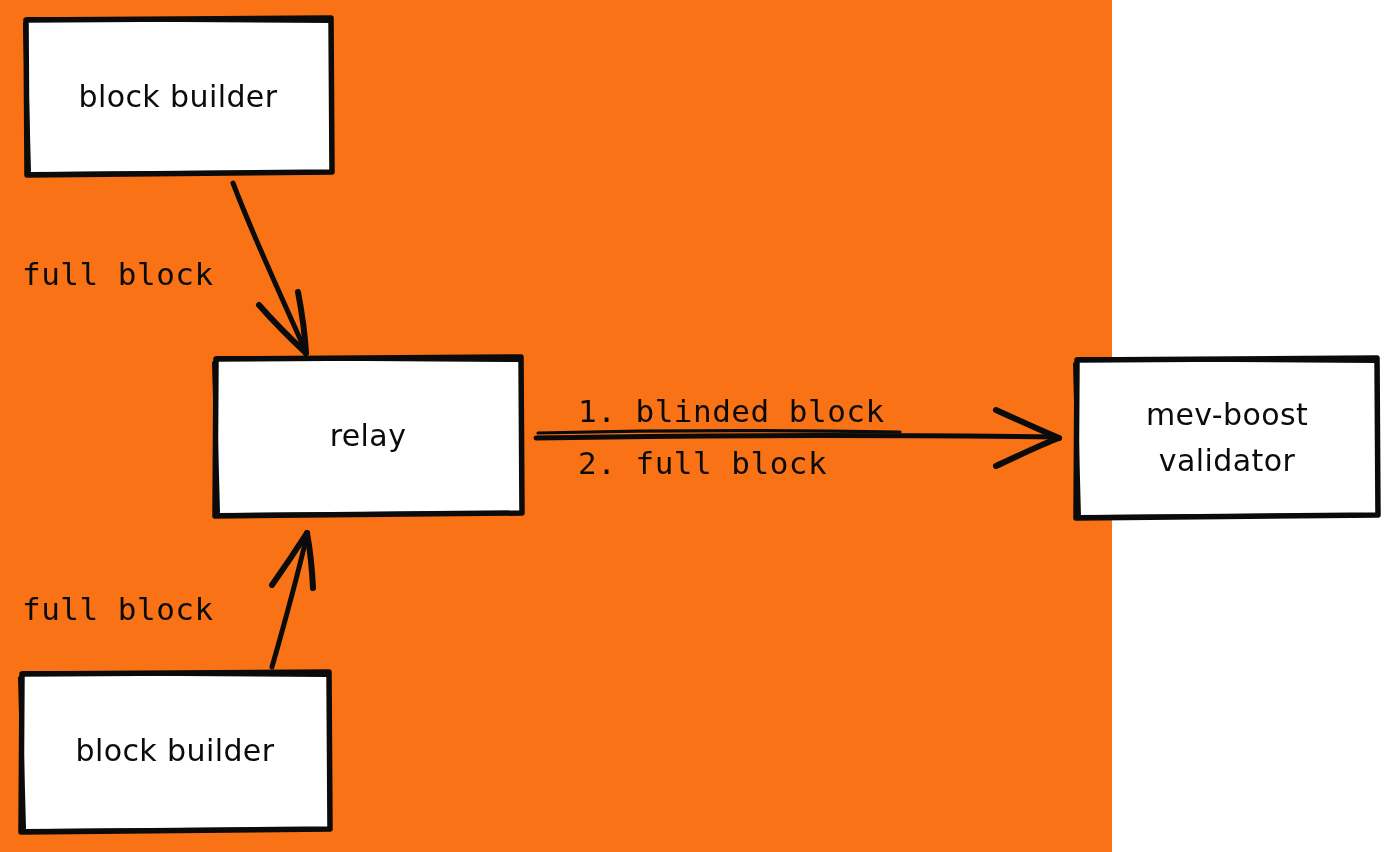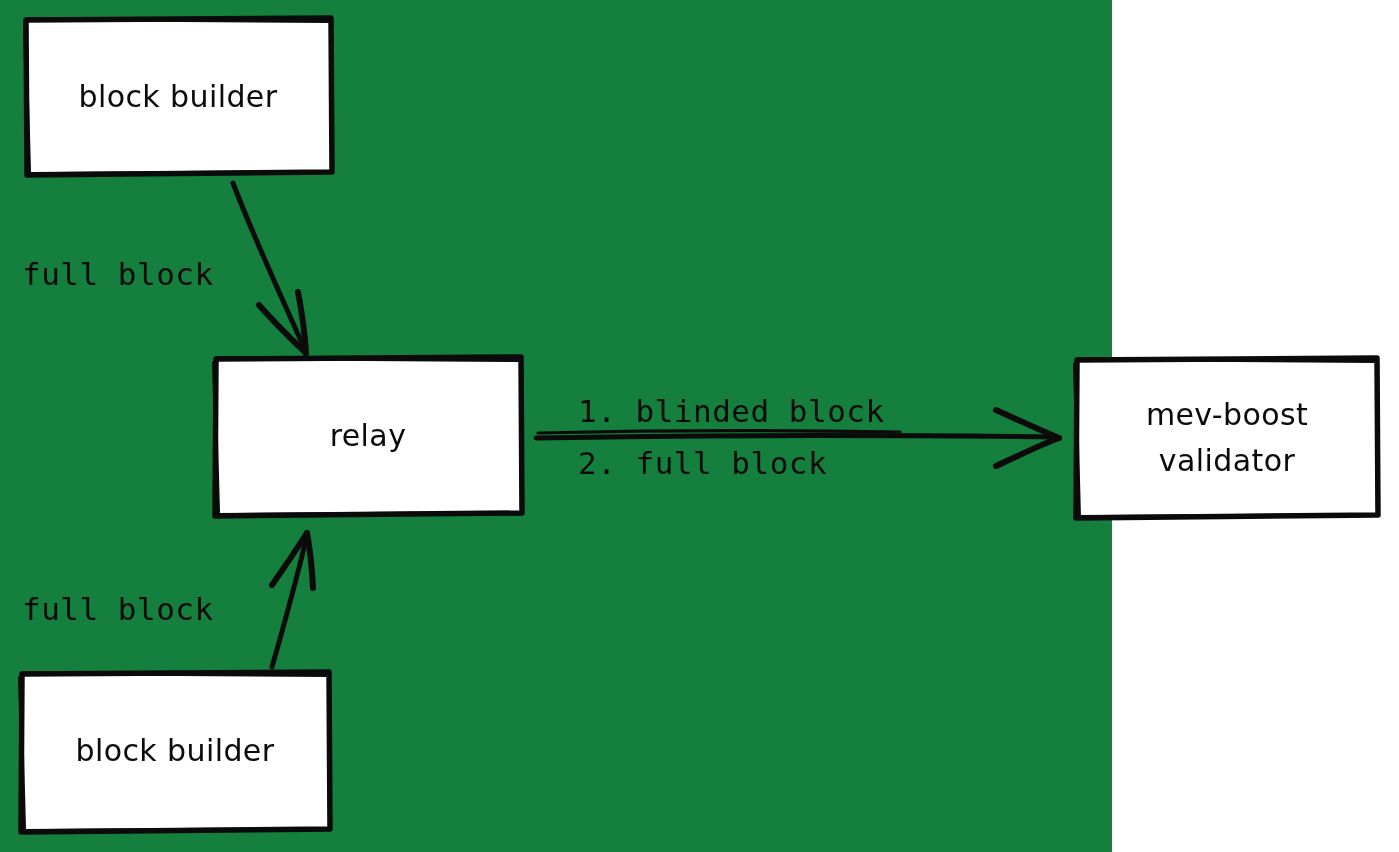--- a/index.html
+++ b/index.html
@@ -10,21 +10,21 @@
   body {
     width: 1399px;
     height: 852px;
     overflow: hidden;
     font-family: "DejaVu Sans", sans-serif;
   }
   #diagram-root {
     position: relative;
     width: 1112px;
     height: 852px;
-    background: #15803d;
+    background: #f97316;
   }
   svg.diagram-canvas {
     position: absolute;
     top: 0;
     left: 0;
     width: 1399px;
     height: 852px;
     display: block;
   }
   .box-stroke {

